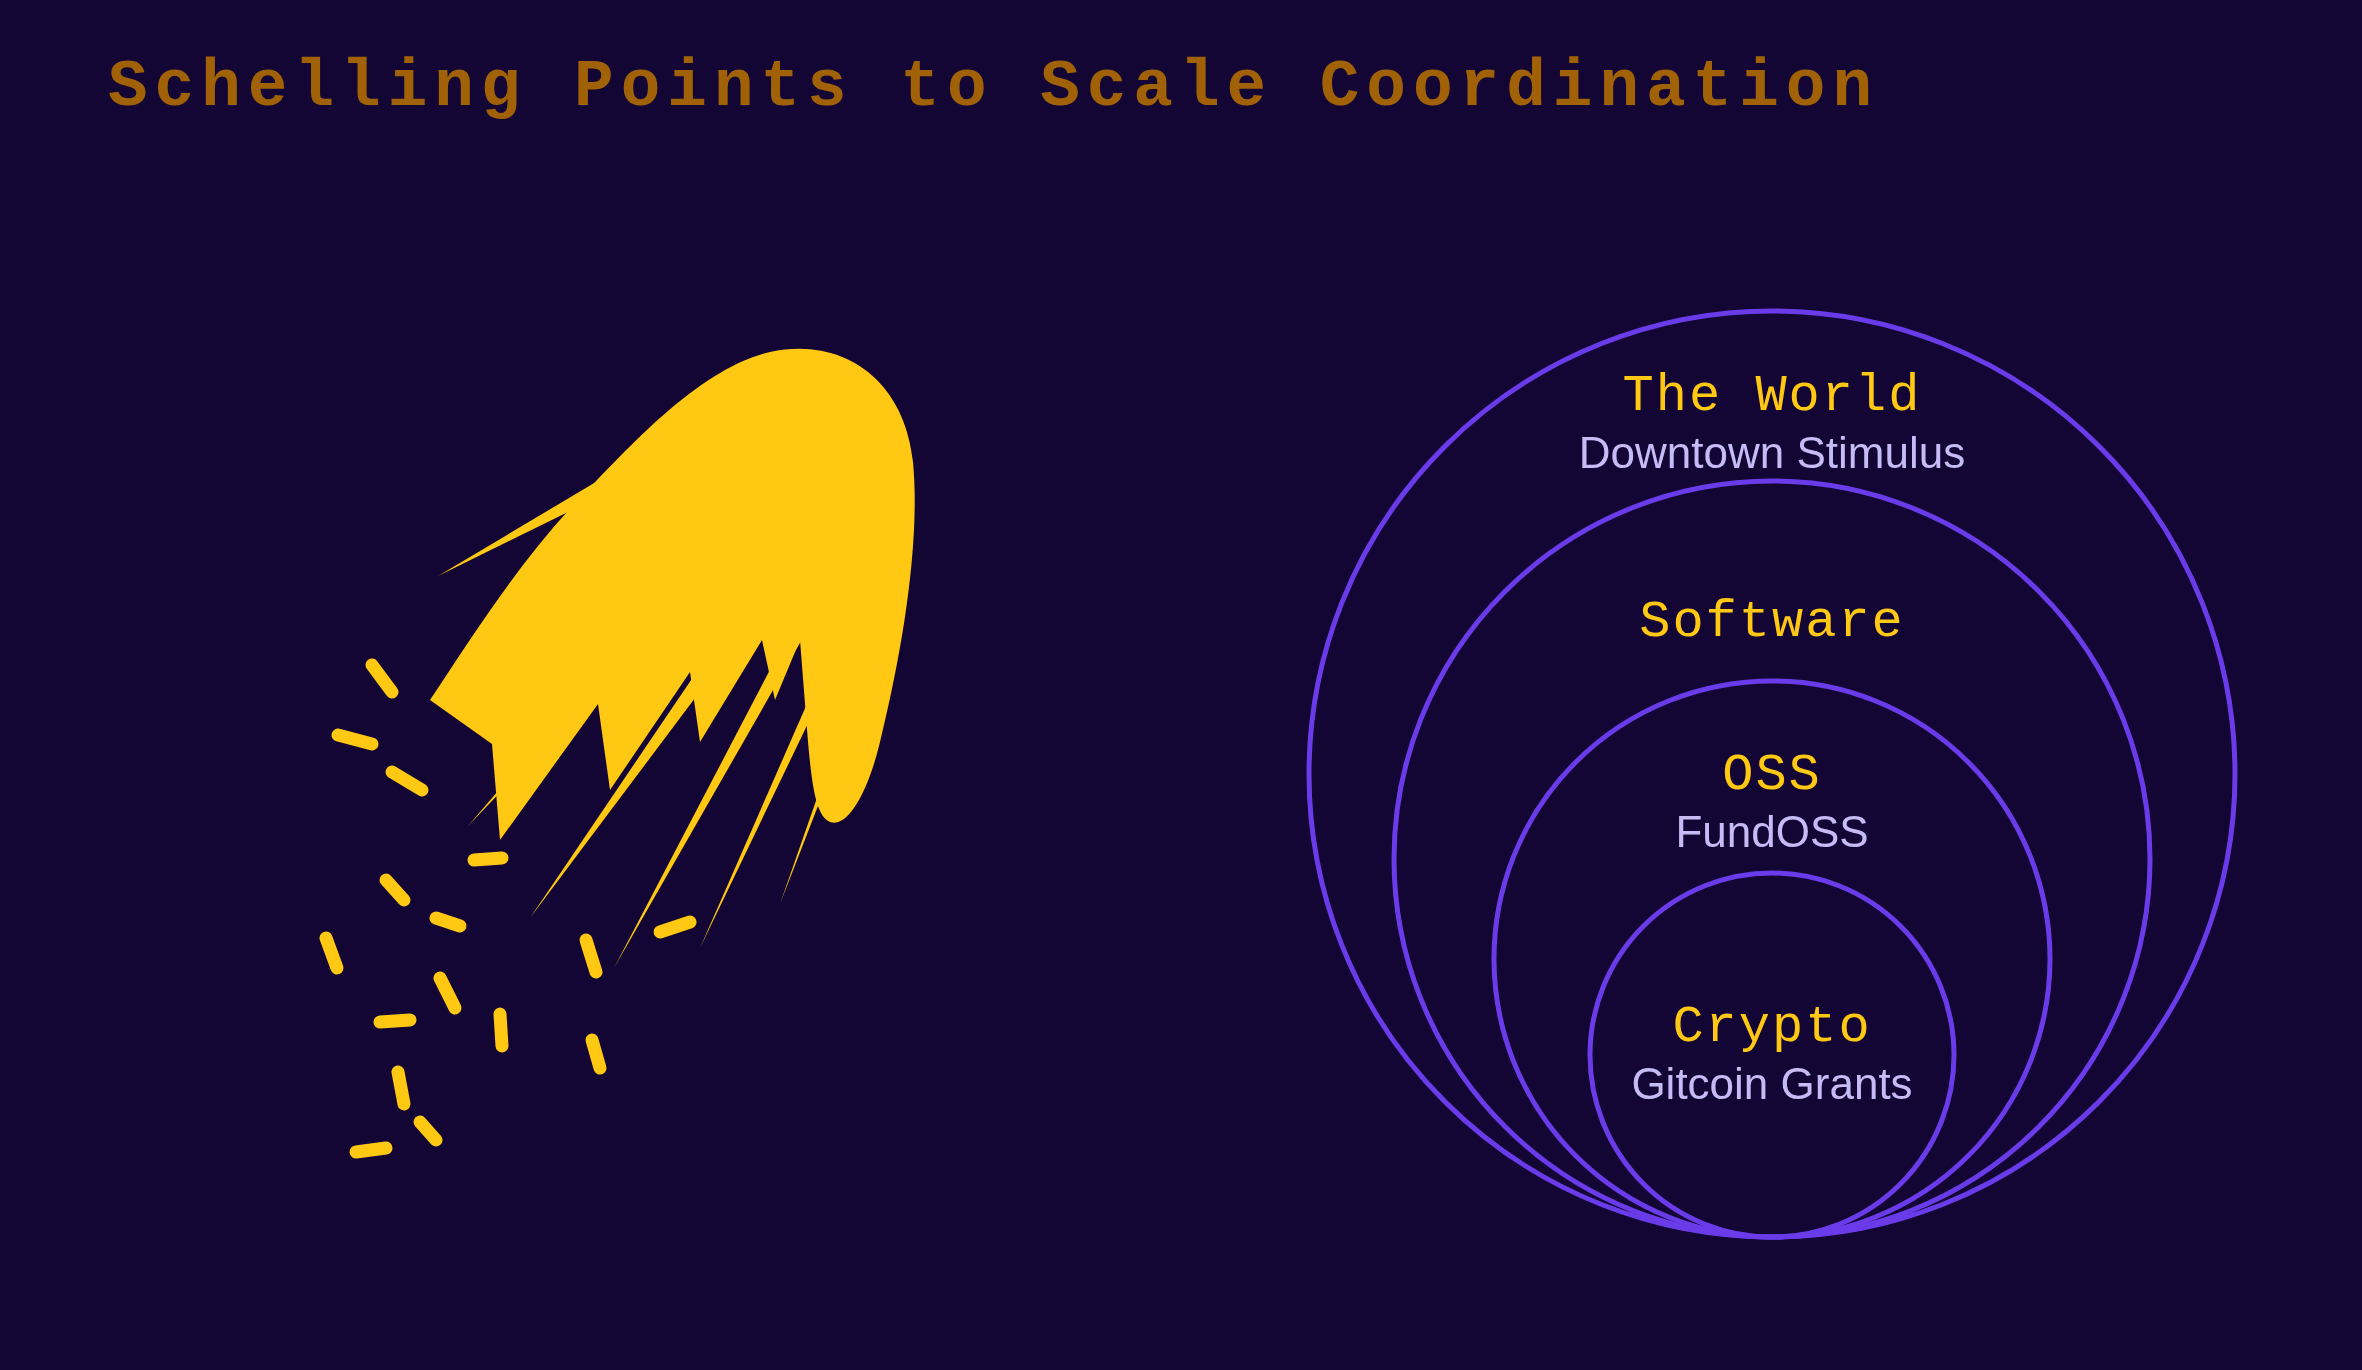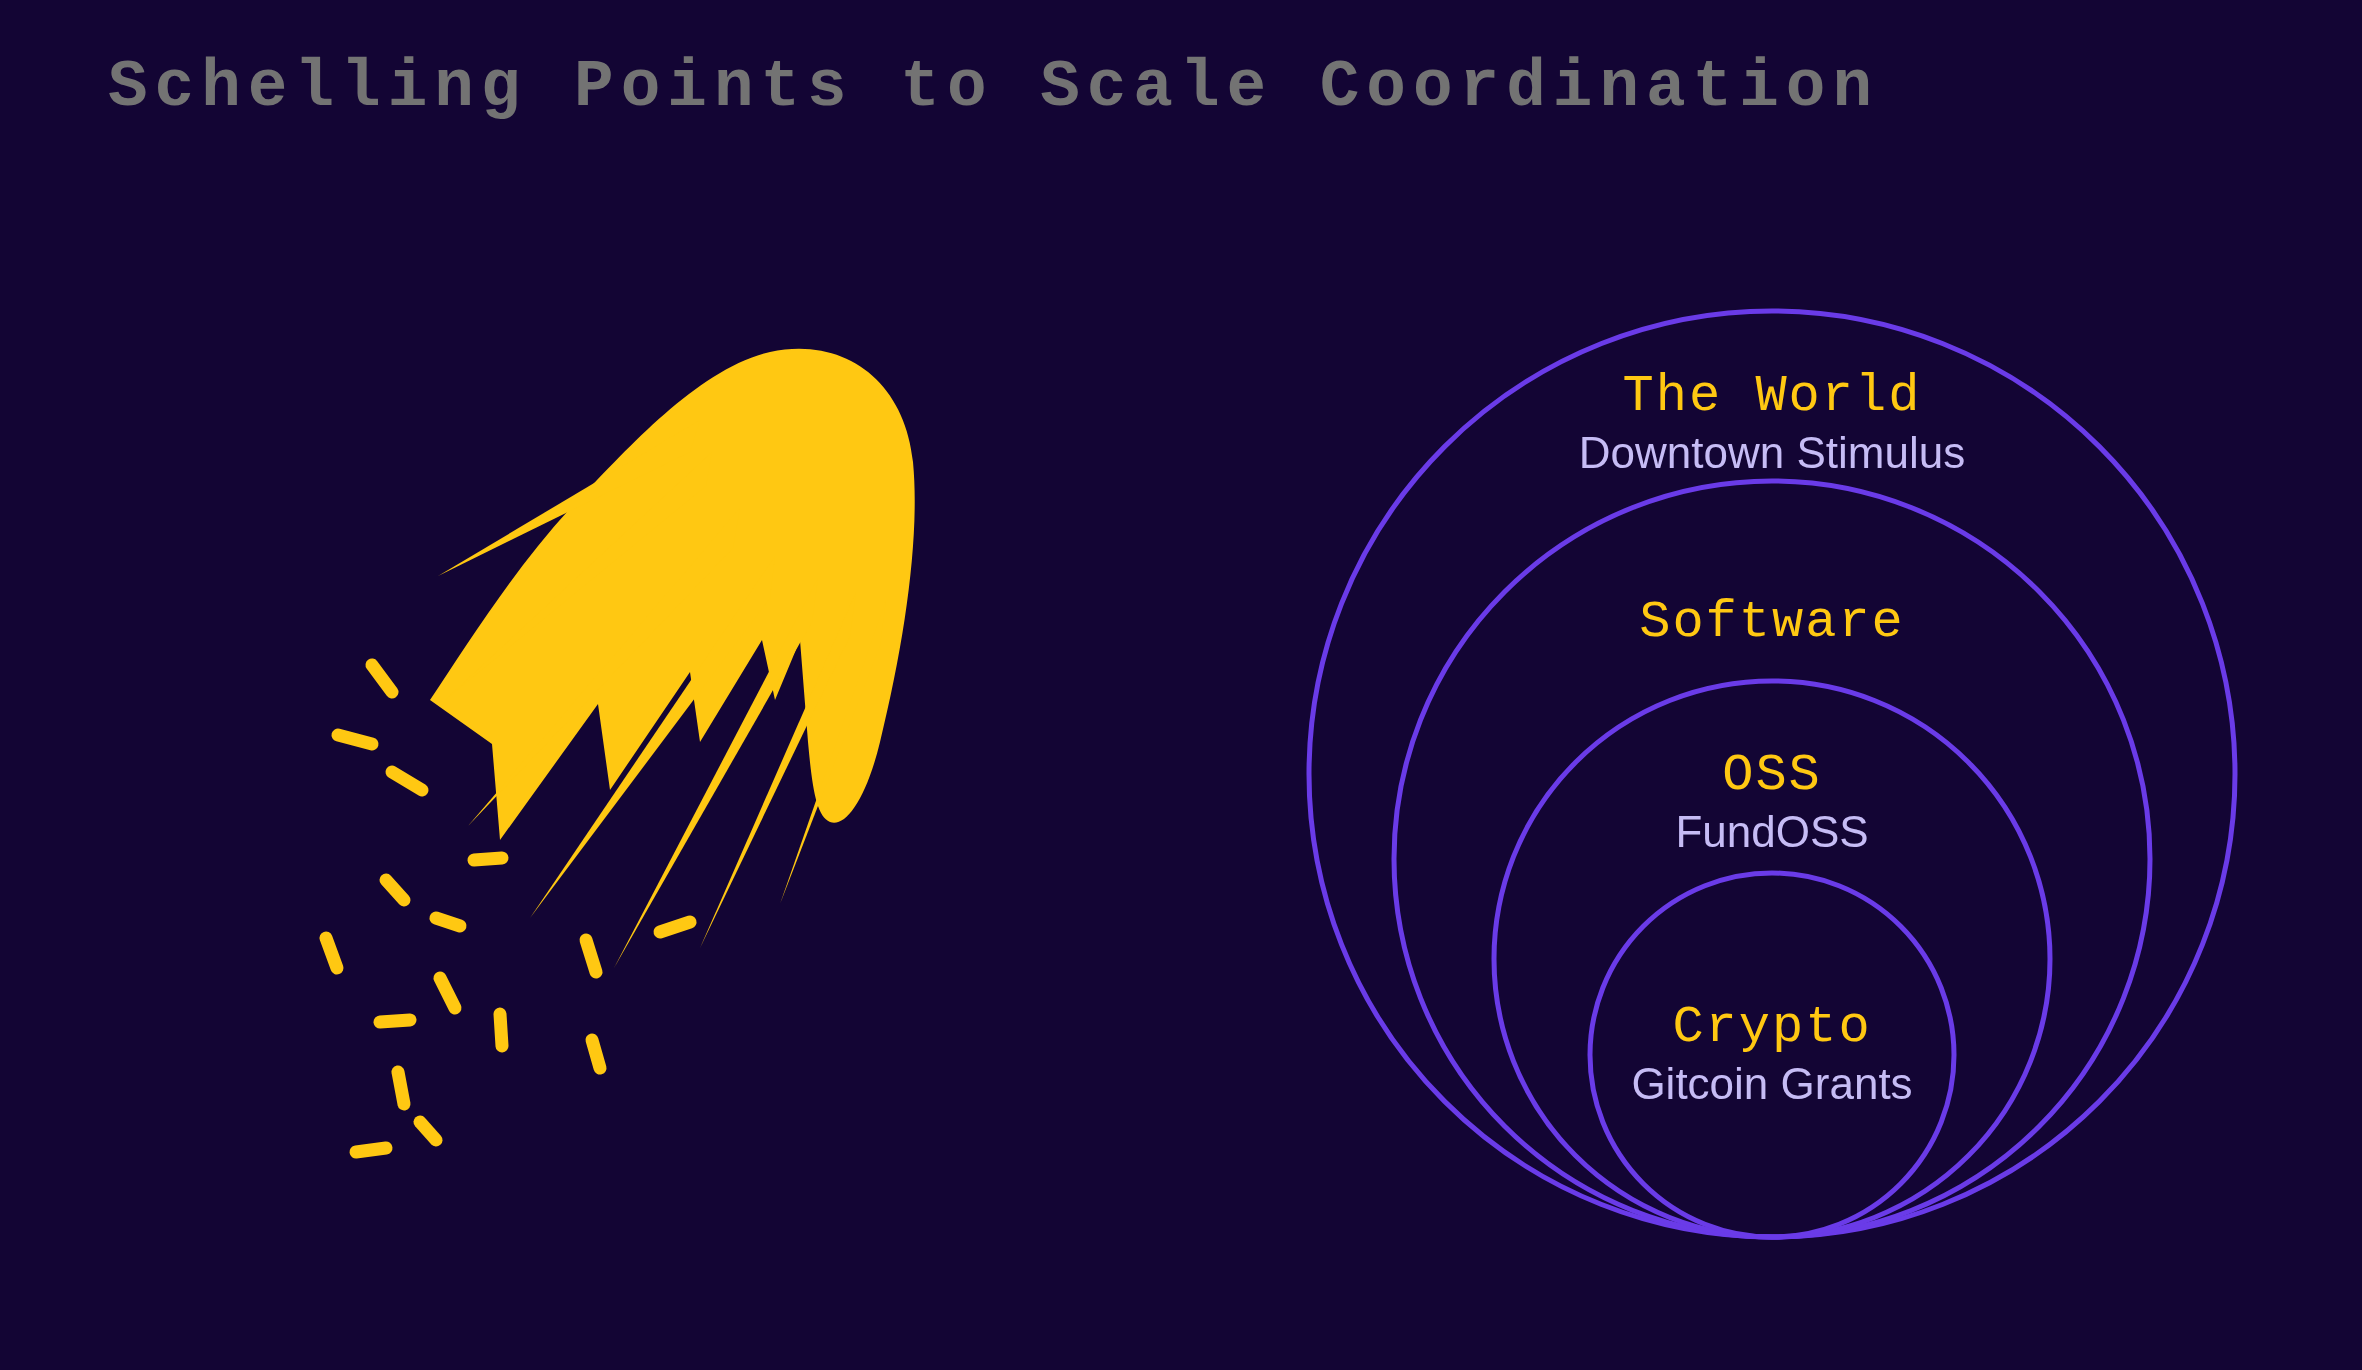--- a/index.html
+++ b/index.html
@@ -11,21 +11,21 @@
     position:relative;
   }
   #slide{position:absolute;inset:0;width:2362px;height:1370px;}
   .title{
     position:absolute;
     left:108px; top:48px;
     font-family:"Liberation Mono","DejaVu Sans Mono",monospace;
     font-weight:700;
     font-size:66px;
     letter-spacing:7px;
-    color:#737373;
+    color:#a16207;
     white-space:nowrap;
     line-height:1.2;
   }
   svg.art{position:absolute;left:0;top:0;width:2362px;height:1370px;display:block;}
   .ring-title{
     font-family:"Liberation Mono","DejaVu Sans Mono",monospace;
     font-size:52px;
     fill:#FFC812;
     letter-spacing:2px;
     text-anchor:middle;

